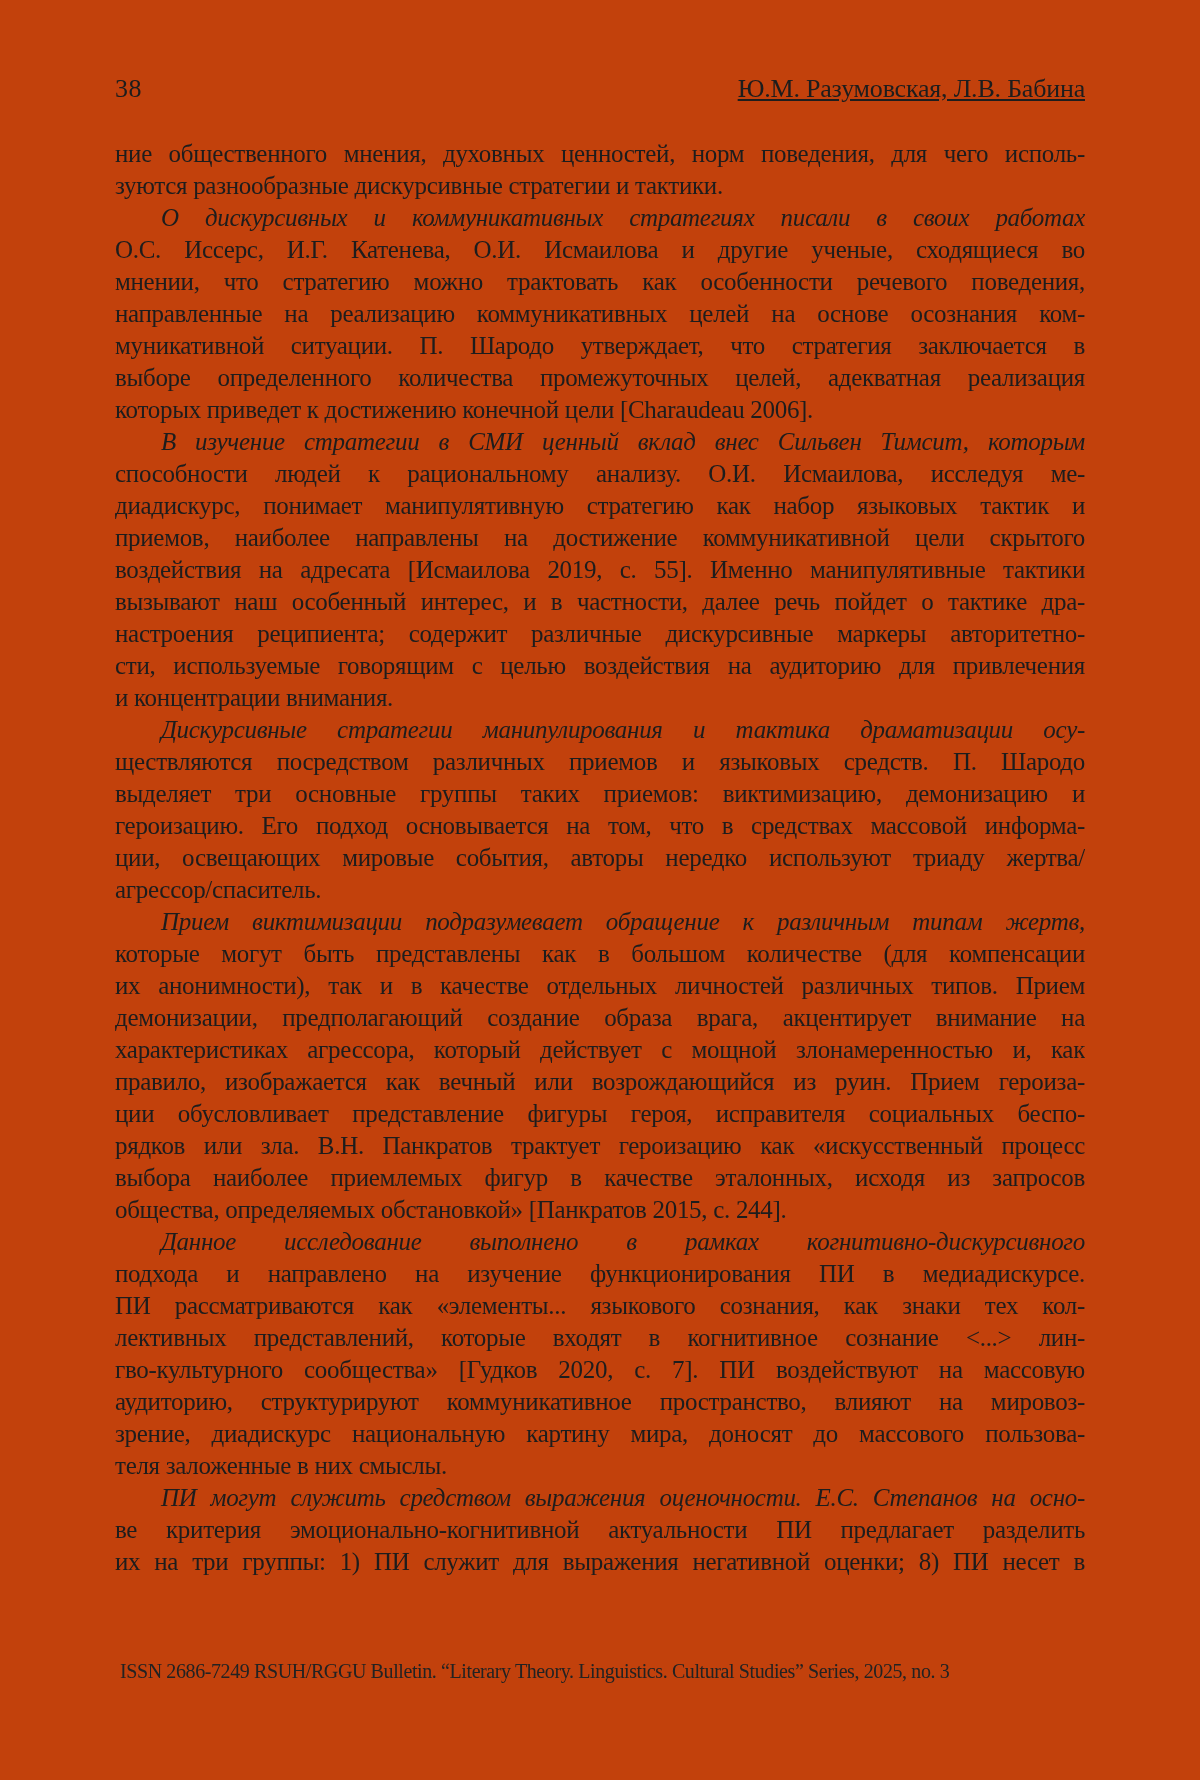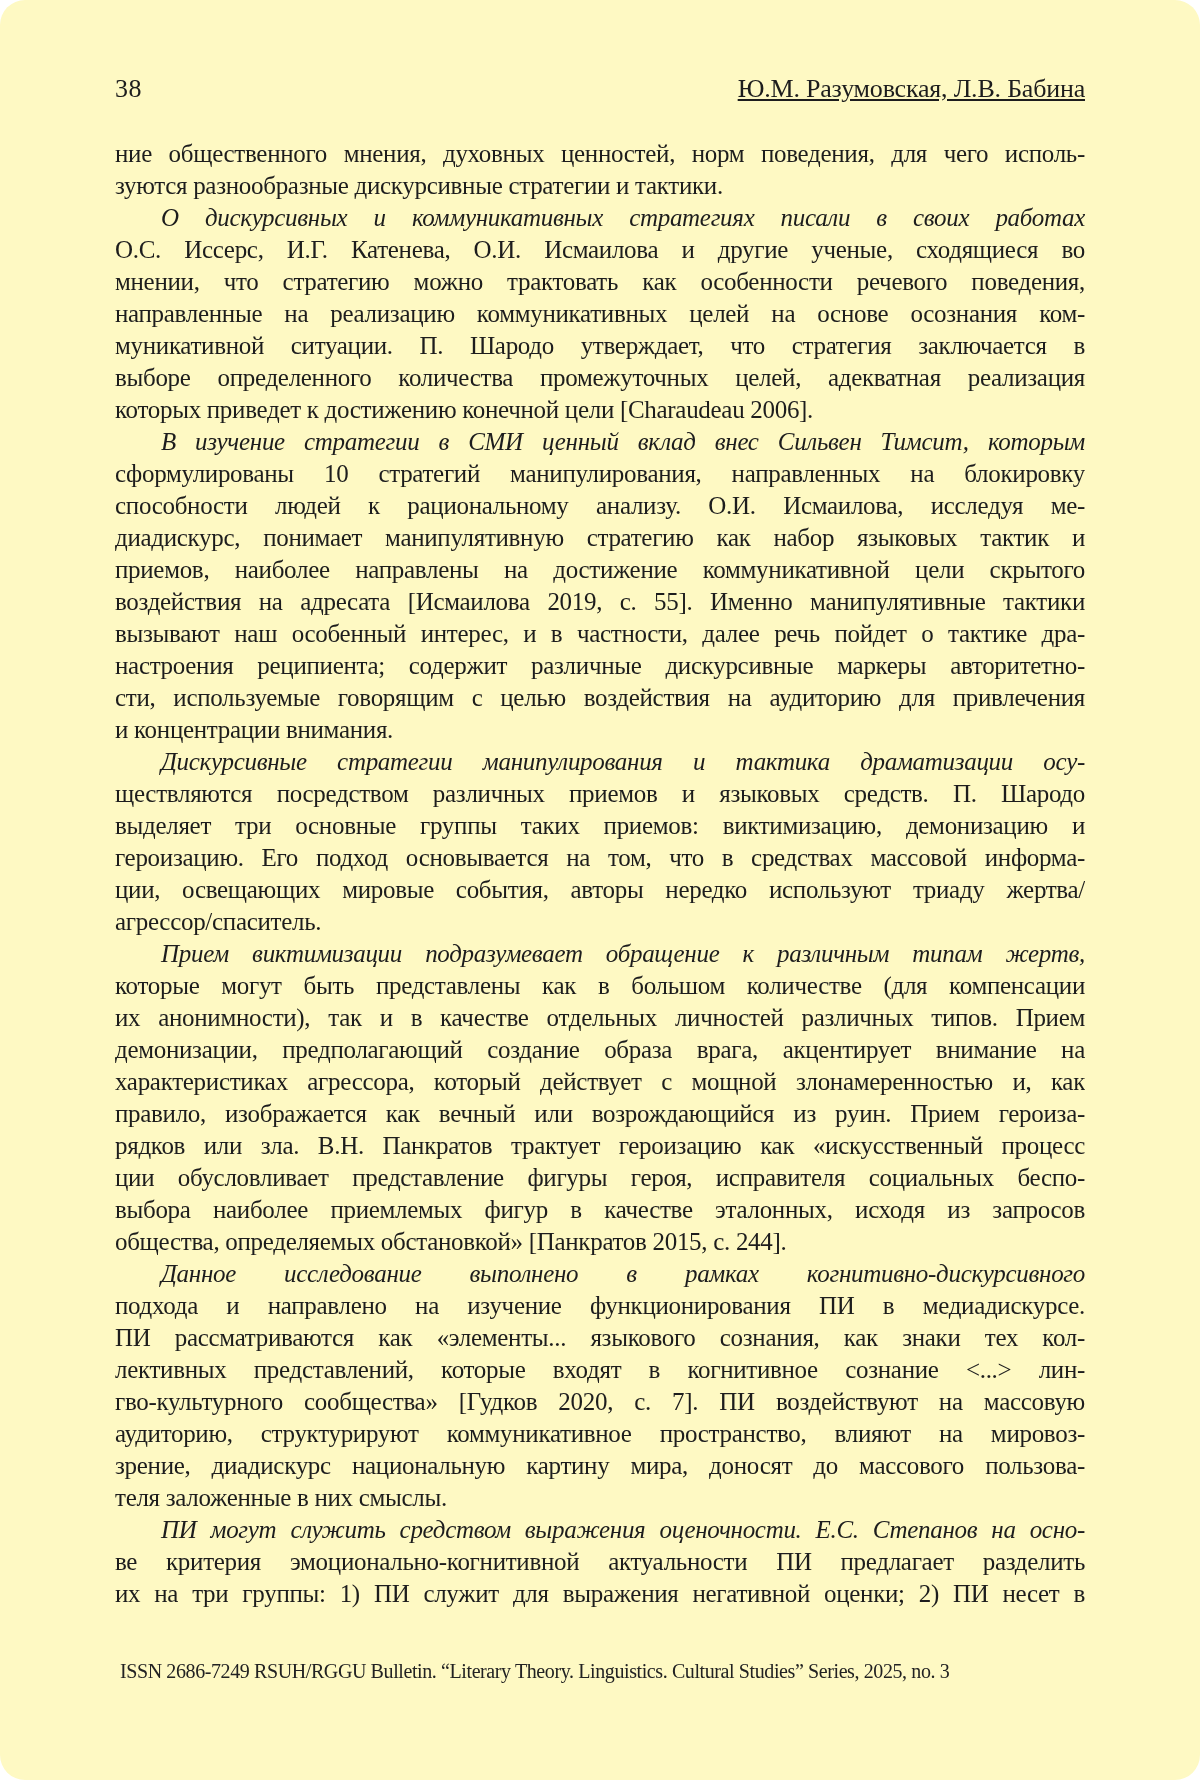--- a/index.html
+++ b/index.html
@@ -11,22 +11,21 @@
     width: 1200px;
     height: 1780px;
     position: relative;
     overflow: hidden;
     font-family: "Liberation Serif", "DejaVu Serif", serif;
     color: #1d1d1d;
   }
   .page {
     position: absolute;
     inset: 0;
-    background: #fef9c3;
-    border-radius: 25px;
+    background: #c2410c;
   }
   .header {
     position: absolute;
     top: 74px;
     left: 115px;
     right: 115px;
     display: flex;
     justify-content: space-between;
     align-items: baseline;
     font-size: 26px;
@@ -85,53 +84,52 @@
       <div class="line">ние общественного мнения, духовных ценностей, норм поведения, для чего исполь-</div>
       <div class="line endline">зуются разнообразные дискурсивные стратегии и тактики.</div>
       <div class="line indent">О дискурсивных и коммуникативных стратегиях писали в своих работах</div>
       <div class="line">О.С. Иссерс, И.Г. Катенева, О.И. Исмаилова и другие ученые, сходящиеся во</div>
       <div class="line">мнении, что стратегию можно трактовать как особенности речевого поведения,</div>
       <div class="line">направленные на реализацию коммуникативных целей на основе осознания ком-</div>
       <div class="line">муникативной ситуации. П. Шародо утверждает, что стратегия заключается в</div>
       <div class="line">выборе определенного количества промежуточных целей, адекватная реализация</div>
       <div class="line endline">которых приведет к достижению конечной цели [Charaudeau 2006].</div>
       <div class="line indent">В изучение стратегии в СМИ ценный вклад внес Сильвен Тимсит, которым</div>
-      <div class="line">сформулированы 10 стратегий манипулирования, направленных на блокировку</div>
       <div class="line">способности людей к рациональному анализу. О.И. Исмаилова, исследуя ме-</div>
       <div class="line">диадискурс, понимает манипулятивную стратегию как набор языковых тактик и</div>
       <div class="line">приемов, наиболее направлены на достижение коммуникативной цели скрытого</div>
       <div class="line">воздействия на адресата [Исмаилова 2019, с. 55]. Именно манипулятивные тактики</div>
       <div class="line">вызывают наш особенный интерес, и в частности, далее речь пойдет о тактике дра-</div>
       <div class="line">настроения реципиента; содержит различные дискурсивные маркеры авторитетно-</div>
       <div class="line">сти, используемые говорящим с целью воздействия на аудиторию для привлечения</div>
       <div class="line endline">и концентрации внимания.</div>
       <div class="line indent">Дискурсивные стратегии манипулирования и тактика драматизации осу-</div>
       <div class="line">ществляются посредством различных приемов и языковых средств. П. Шародо</div>
       <div class="line">выделяет три основные группы таких приемов: виктимизацию, демонизацию и</div>
       <div class="line">героизацию. Его подход основывается на том, что в средствах массовой информа-</div>
       <div class="line">ции, освещающих мировые события, авторы нередко используют триаду жертва/</div>
       <div class="line endline">агрессор/спаситель.</div>
       <div class="line indent">Прием виктимизации подразумевает обращение к различным типам жертв,</div>
       <div class="line">которые могут быть представлены как в большом количестве (для компенсации</div>
       <div class="line">их анонимности), так и в качестве отдельных личностей различных типов. Прием</div>
       <div class="line">демонизации, предполагающий создание образа врага, акцентирует внимание на</div>
       <div class="line">характеристиках агрессора, который действует с мощной злонамеренностью и, как</div>
       <div class="line">правило, изображается как вечный или возрождающийся из руин. Прием героиза-</div>
+      <div class="line">ции обусловливает представление фигуры героя, исправителя социальных беспо-</div>
       <div class="line">рядков или зла. В.Н. Панкратов трактует героизацию как «искусственный процесс</div>
-      <div class="line">ции обусловливает представление фигуры героя, исправителя социальных беспо-</div>
       <div class="line">выбора наиболее приемлемых фигур в качестве эталонных, исходя из запросов</div>
       <div class="line endline">общества, определяемых обстановкой» [Панкратов 2015, с. 244].</div>
       <div class="line indent">Данное исследование выполнено в рамках когнитивно-дискурсивного</div>
       <div class="line">подхода и направлено на изучение функционирования ПИ в медиадискурсе.</div>
       <div class="line">ПИ рассматриваются как «элементы... языкового сознания, как знаки тех кол-</div>
       <div class="line">лективных представлений, которые входят в когнитивное сознание &lt;...&gt; лин-</div>
       <div class="line">гво-культурного сообщества» [Гудков 2020, с. 7]. ПИ воздействуют на массовую</div>
       <div class="line">аудиторию, структурируют коммуникативное пространство, влияют на мировоз-</div>
       <div class="line">зрение, диадискурс национальную картину мира, доносят до массового пользова-</div>
       <div class="line endline">теля заложенные в них смыслы.</div>
       <div class="line indent">ПИ могут служить средством выражения оценочности. Е.С. Степанов на осно-</div>
       <div class="line">ве критерия эмоционально-когнитивной актуальности ПИ предлагает разделить</div>
-      <div class="line">их на три группы: 1) ПИ служит для выражения негативной оценки; 2) ПИ несет в</div>
+      <div class="line">их на три группы: 1) ПИ служит для выражения негативной оценки; 8) ПИ несет в</div>
     </div>
 
   <div class="footer">ISSN 2686-7249  RSUH/RGGU Bulletin. “Literary Theory. Linguistics. Cultural Studies” Series, 2025, no. 3</div>
 
 </div>
 
 </body></html>

